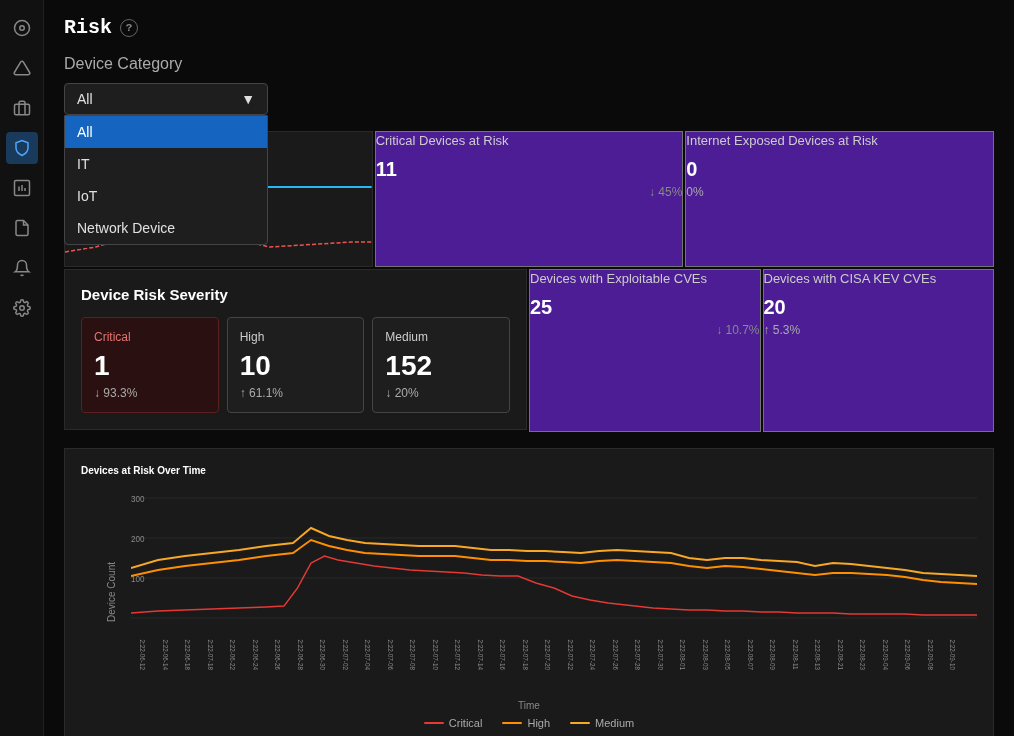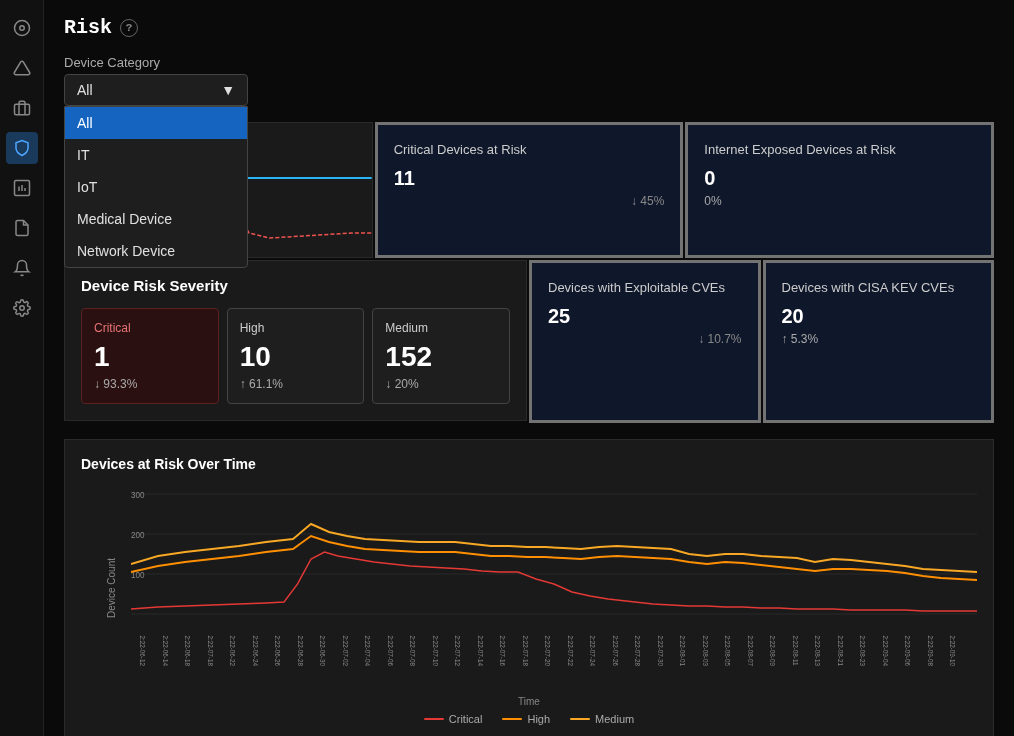--- a/index.html
+++ b/index.html
@@ -63,27 +63,27 @@
       color: #888;
       cursor: pointer;
     }
 
     
     .filter-section {
       margin-bottom: 16px;
       position: relative;
     }
     .filter-label {
-      font-size: 13px;
+      font-size: 16px;
       color: #aaa;
-      margin-bottom: 4px;
+      margin-bottom: 10px;
     }
     .dropdown-container {
       position: relative;
-      width: 184px;
+      width: 204px;
     }
     .dropdown-button {
       width: 100%;
       background: #1e1e1e;
       border: 1px solid #444;
       color: #e0e0e0;
       padding: 7px 12px;
       border-radius: 4px;
       display: flex;
       justify-content: space-between;
@@ -106,23 +106,22 @@
       padding: 8px 12px;
       cursor: pointer;
       font-size: 14px;
       color: #e0e0e0;
     }
     .dropdown-item.selected {
       background: #1565c0;
       color: #fff;
     }
     .stat-card {
-      background: #0f172a;
-      padding: 16px;
-      border: 3px solid #737373;
+      background: #4c1d95;
+      border: 1px solid #737373;
     }
     .stat-title {
       font-size: 13px;
       color: #ccc;
       margin-bottom: 8px;
       line-height: 1.4;
     }
     .stat-value {
       font-size: 20px;
       font-weight: 700;
@@ -210,21 +209,21 @@
       margin-bottom: 16px;
     }
 
     
     .time-chart-section {
       background: #1a1a1a;
       border: 1px solid #2a2a2a;
       padding: 16px;
     }
     .time-chart-title {
-      font-size: 14px;
+      font-size: 10px;
       font-weight: 600;
       color: #fff;
       margin-bottom: 12px;
     }
     .chart-x-label {
       text-align: center;
       font-size: 10px;
       color: #888;
       margin-top: 4px;
     }
@@ -315,21 +314,20 @@
     <div class="filter-label">Device Category</div>
     <div class="dropdown-container">
       <div class="dropdown-button">
         <span>All</span>
         <span>▼</span>
       </div>
       <div class="dropdown-menu">
         <div class="dropdown-item selected">All</div>
         <div class="dropdown-item">IT</div>
         <div class="dropdown-item">IoT</div>
-        <div class="dropdown-item">Medical Device</div>
         <div class="dropdown-item">Network Device</div>
       </div>
     </div>
   </div>
 
   <div class="top-row">
 
     <div class="chart-placeholder">
       <svg width="100%" height="130" viewBox="0 0 300 130" preserveAspectRatio="none">
         <polyline points="0,80 30,75 80,60 130,55 180,55 230,55 280,55 300,55" fill="none" stroke="#29b6f6" stroke-width="2"></polyline>

